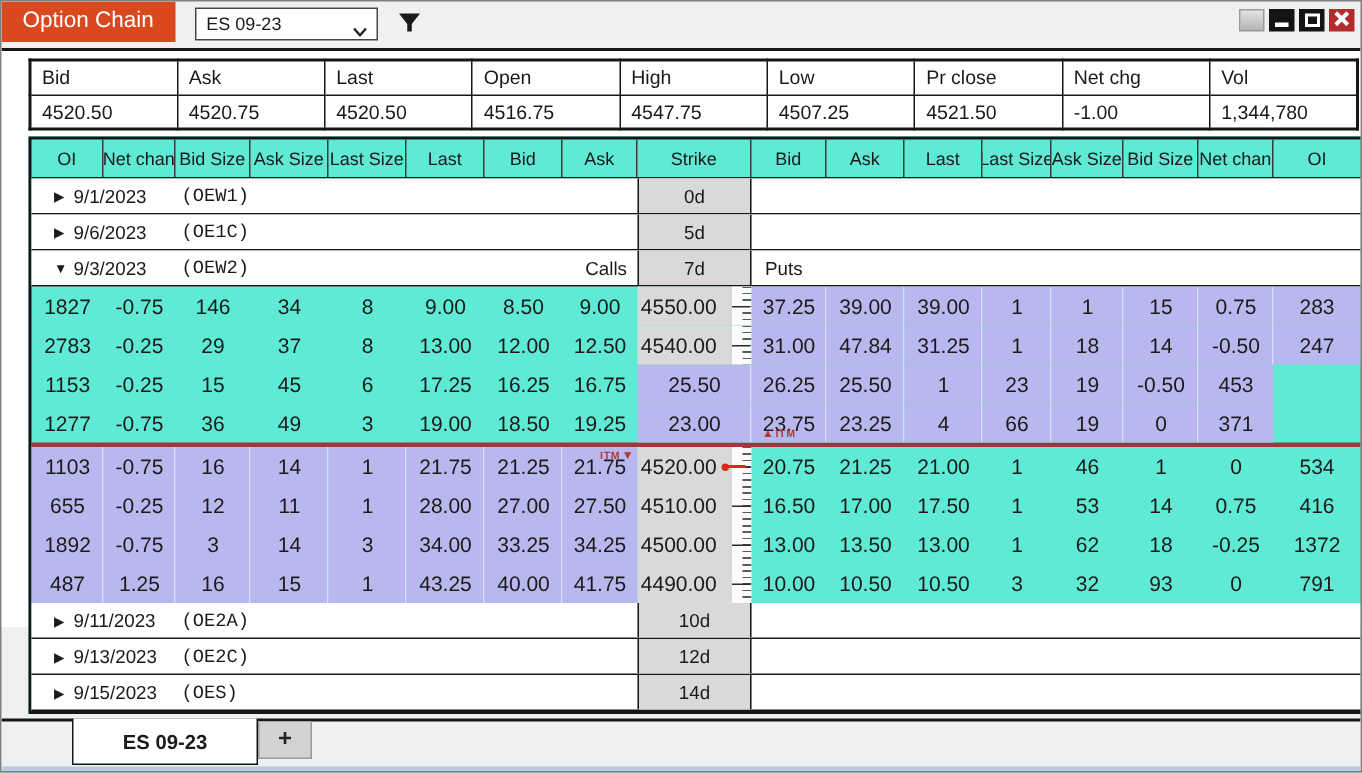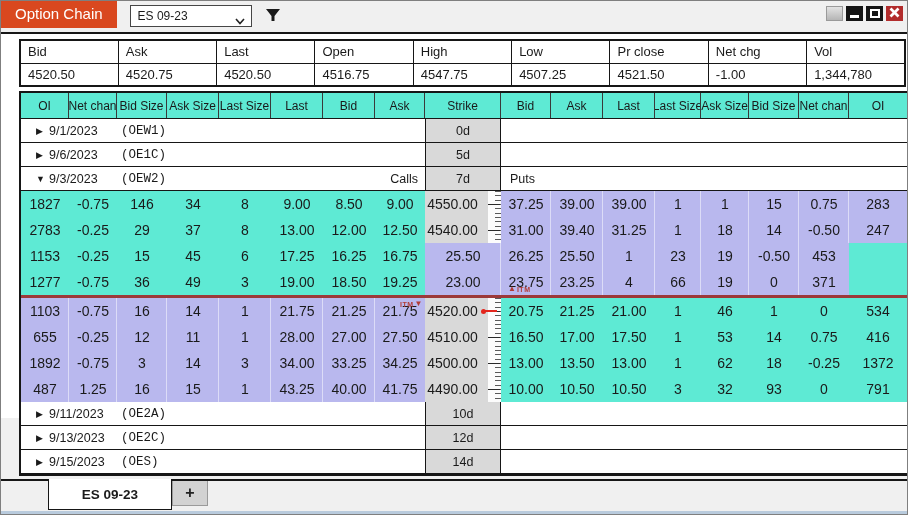--- a/index.html
+++ b/index.html
@@ -266,21 +266,21 @@
         <div class="cell">8</div>
         <div class="cell">13.00</div>
         <div class="cell">12.00</div>
         <div class="cell">12.50</div>
         <div class="cell strike">
           <span class="ruler-seg"></span>
           <span class="strike-text">4540.00</span>
           <span class="strike-tick"></span>
         </div>
         <div class="cell purple">31.00</div>
-        <div class="cell purple">39.40</div>
+        <div class="cell purple">47.84</div>
         <div class="cell purple">31.25</div>
         <div class="cell purple">1</div>
         <div class="cell purple">18</div>
         <div class="cell purple">14</div>
         <div class="cell purple">-0.50</div>
         <div class="cell purple pl">247</div>
       </div>
       <div class="datarow grid17">
         <div class="cell">1153</div>
         <div class="cell">-0.25</div>

